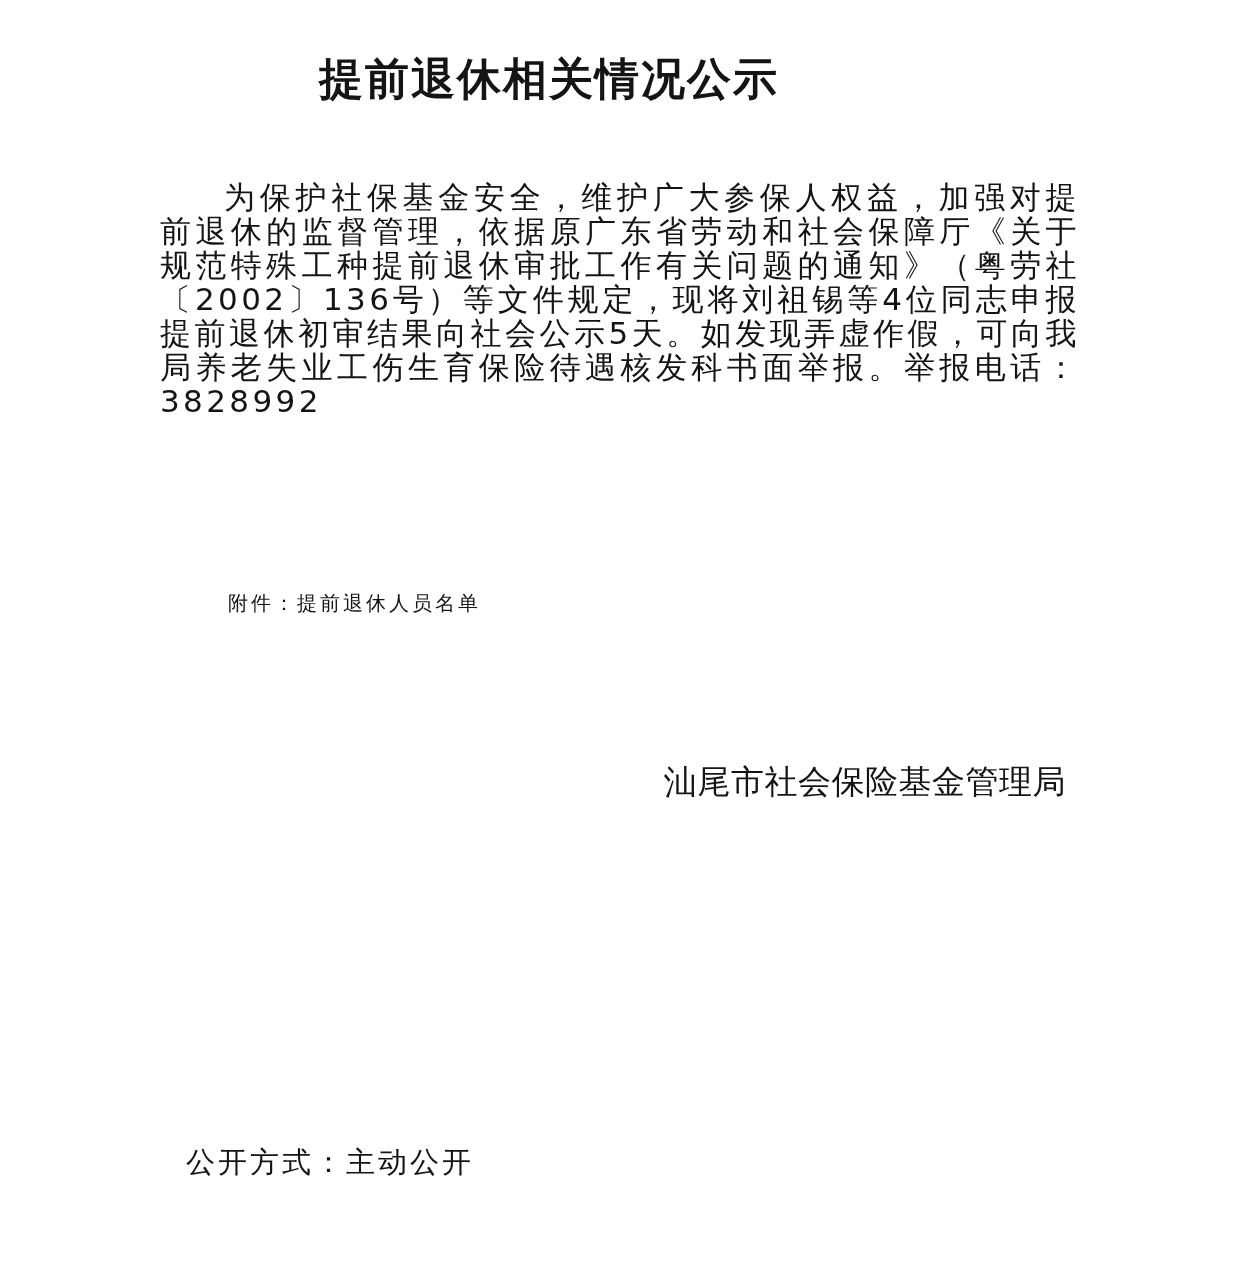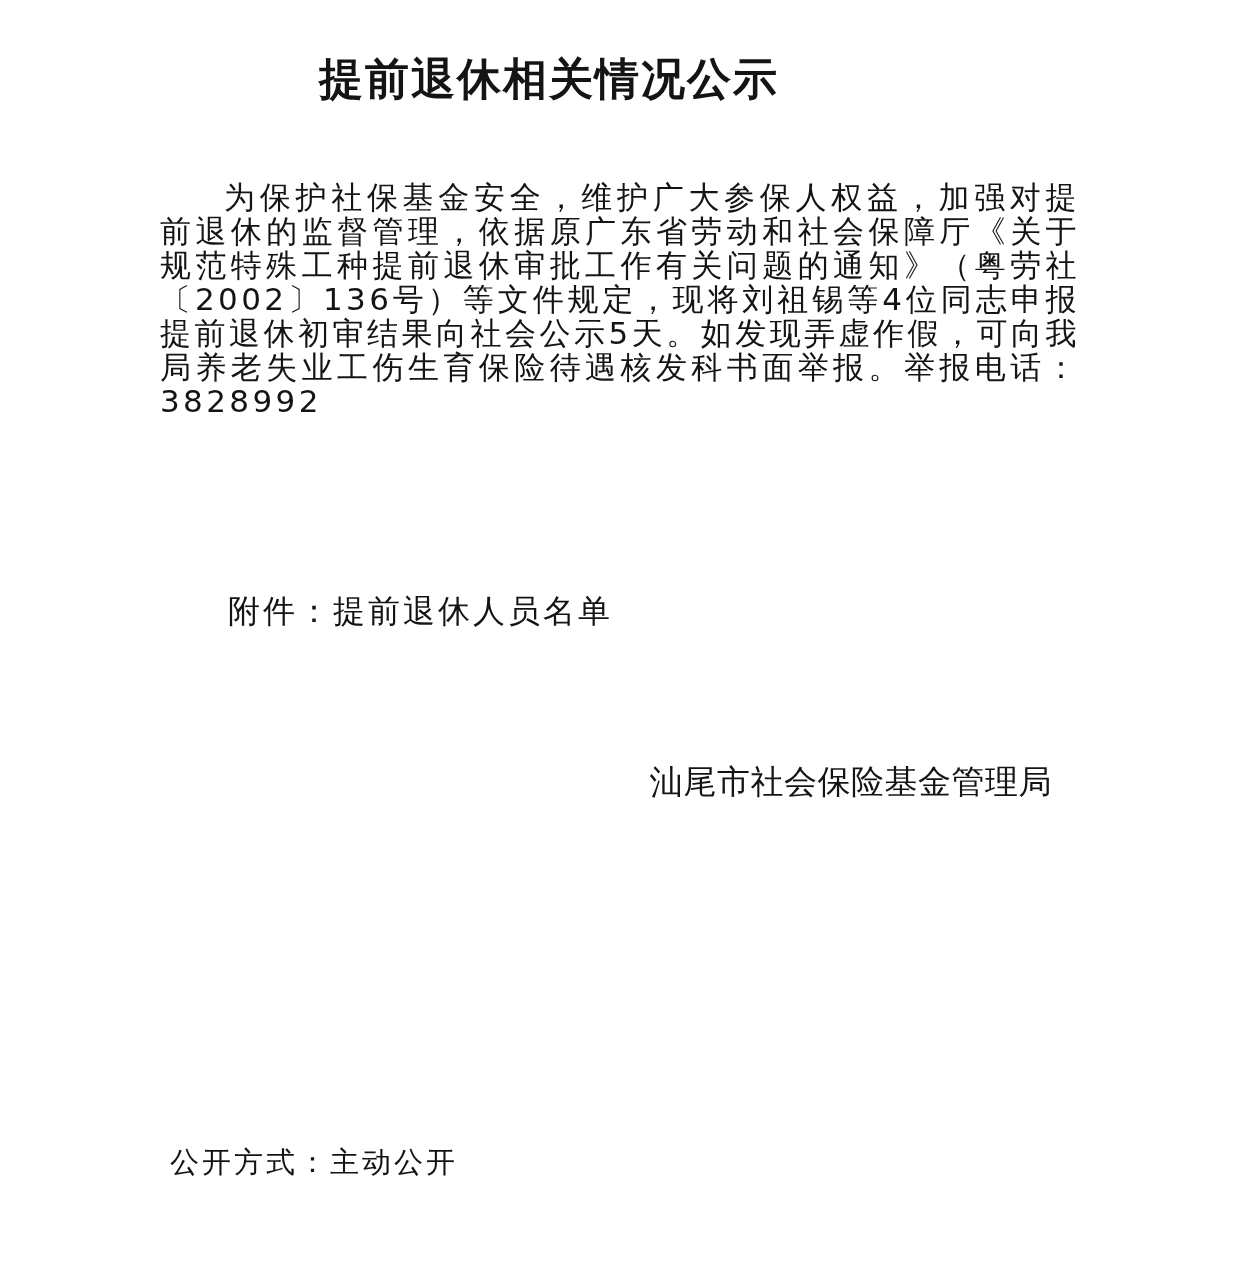--- a/index.html
+++ b/index.html
@@ -13,30 +13,30 @@
       text-align: center; font-size: 44px; font-weight: bold; letter-spacing: 2px;
       font-family: "DejaVu Serif", "Liberation Serif", serif;
     }
     .body-text {
       position: absolute; left: 160px; top: 180px; width: 920px;
       font-size: 31px; line-height: 34px; letter-spacing: 3.4px;
       text-indent: 64px; text-align: justify;
     }
     .attachment {
       position: absolute; left: 228px; top: 590px;
-      font-size: 32px; letter-spacing: 3px; white-space: nowrap;
+      font-size: 20px; letter-spacing: 3px; white-space: nowrap;
     }
     .signature {
       position: absolute; left: 636px; top: 750px; width: 430px;
       font-family: "Liberation Serif", "DejaVu Serif", serif;
       font-size: 33px; line-height: 64px; text-align: center;
     }
-    .signature .org { letter-spacing: 0.5px; }
+    .signature .org { letter-spacing: 0.5px; text-align: right; }
     .disclosure {
-      position: absolute; left: 170px; top: 1143px;
+      position: absolute; left: 186px; top: 1143px;
       font-size: 29px; letter-spacing: 3px; white-space: nowrap;
     }
   </style>
 </head>
 <body>
 
 <div class="page">
   <div class="title">提前退休相关情况公示</div>
 
   <div class="body-text">为保护社保基金安全，维护广大参保人权益，加强对提前退休的监督管理，依据原广东省劳动和社会保障厅《关于规范特殊工种提前退休审批工作有关问题的通知》（粤劳社〔2002〕136号）等文件规定，现将刘祖锡等4位同志申报提前退休初审结果向社会公示5天。如发现弄虚作假，可向我局养老失业工伤生育保险待遇核发科书面举报。举报电话：3828992</div>

